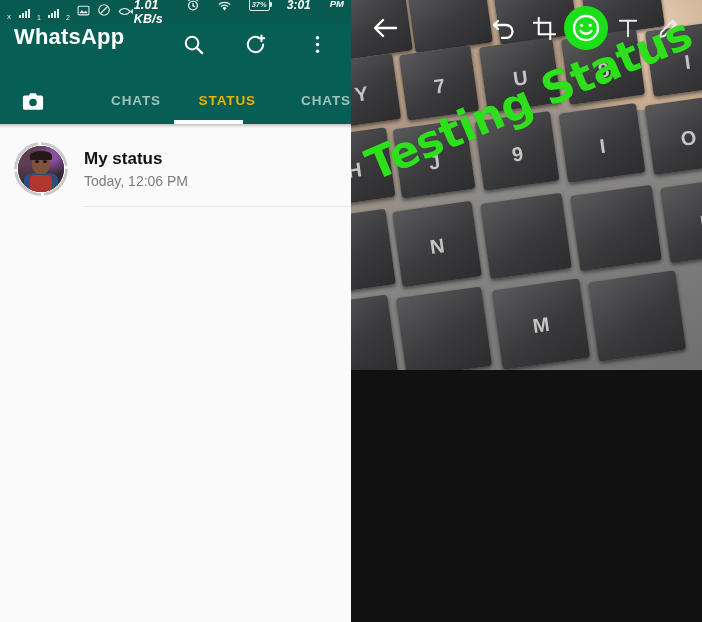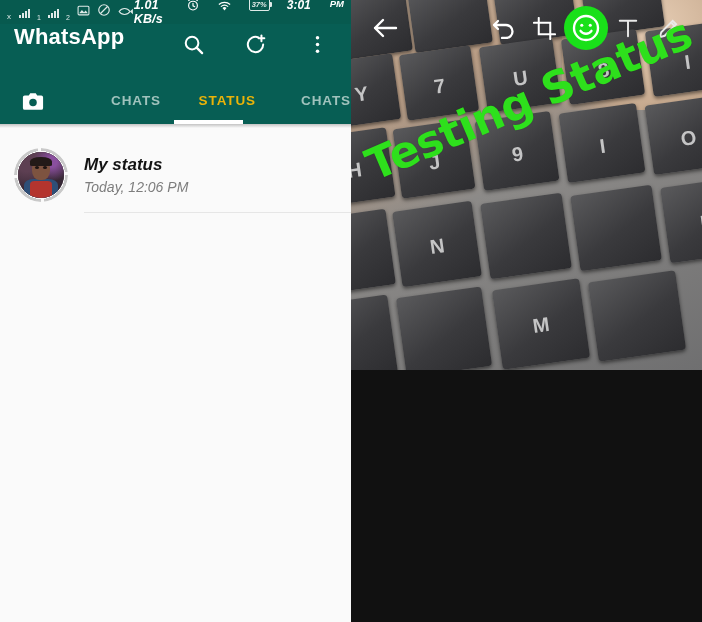--- a/index.html
+++ b/index.html
@@ -34,21 +34,21 @@
           display:flex;align-items:center;}
   .tab-cam{width:66px;display:flex;justify-content:center;align-items:center;}
   .tab{flex:1;text-align:right;font-size:13.5px;font-weight:bold;letter-spacing:.9px;
        color:#9fc2bc;position:relative;height:46px;line-height:46px;}
   .tab.active{color:#eab308;}
   .tab.active:after{content:"";position:absolute;left:14%;right:14%;bottom:0;height:4px;background:#fff;}
   .shadowline{position:absolute;left:0;top:124px;width:351px;height:4px;
               background:linear-gradient(to bottom,rgba(0,0,0,.22),rgba(0,0,0,0));}
 
   .list{position:absolute;left:0;top:128px;width:351px;bottom:0;background:#fafafa;}
-  .row{display:flex;align-items:center;padding:20px 14px 10px 14px;font-style:italic;}
+  .row{display:flex;align-items:center;padding:14px 14px 10px 14px;}
   .avatar-wrap{position:relative;width:54px;height:54px;flex:none;}
   .ring{position:absolute;inset:0;border-radius:50%;
         background:conic-gradient(#c9c9c9 0 84deg, transparent 84deg 90deg,
                                   #c9c9c9 90deg 174deg, transparent 174deg 180deg,
                                   #c9c9c9 180deg 264deg, transparent 264deg 270deg,
                                   #c9c9c9 270deg 354deg, transparent 354deg 360deg);
         -webkit-mask:radial-gradient(circle, transparent 0 24px, #000 24px);
         mask:radial-gradient(circle, transparent 0 24px, #000 24px);}
   .avatar{position:absolute;left:4px;top:4px;width:46px;height:46px;border-radius:50%;overflow:hidden;
           background:#3a2b35;}

